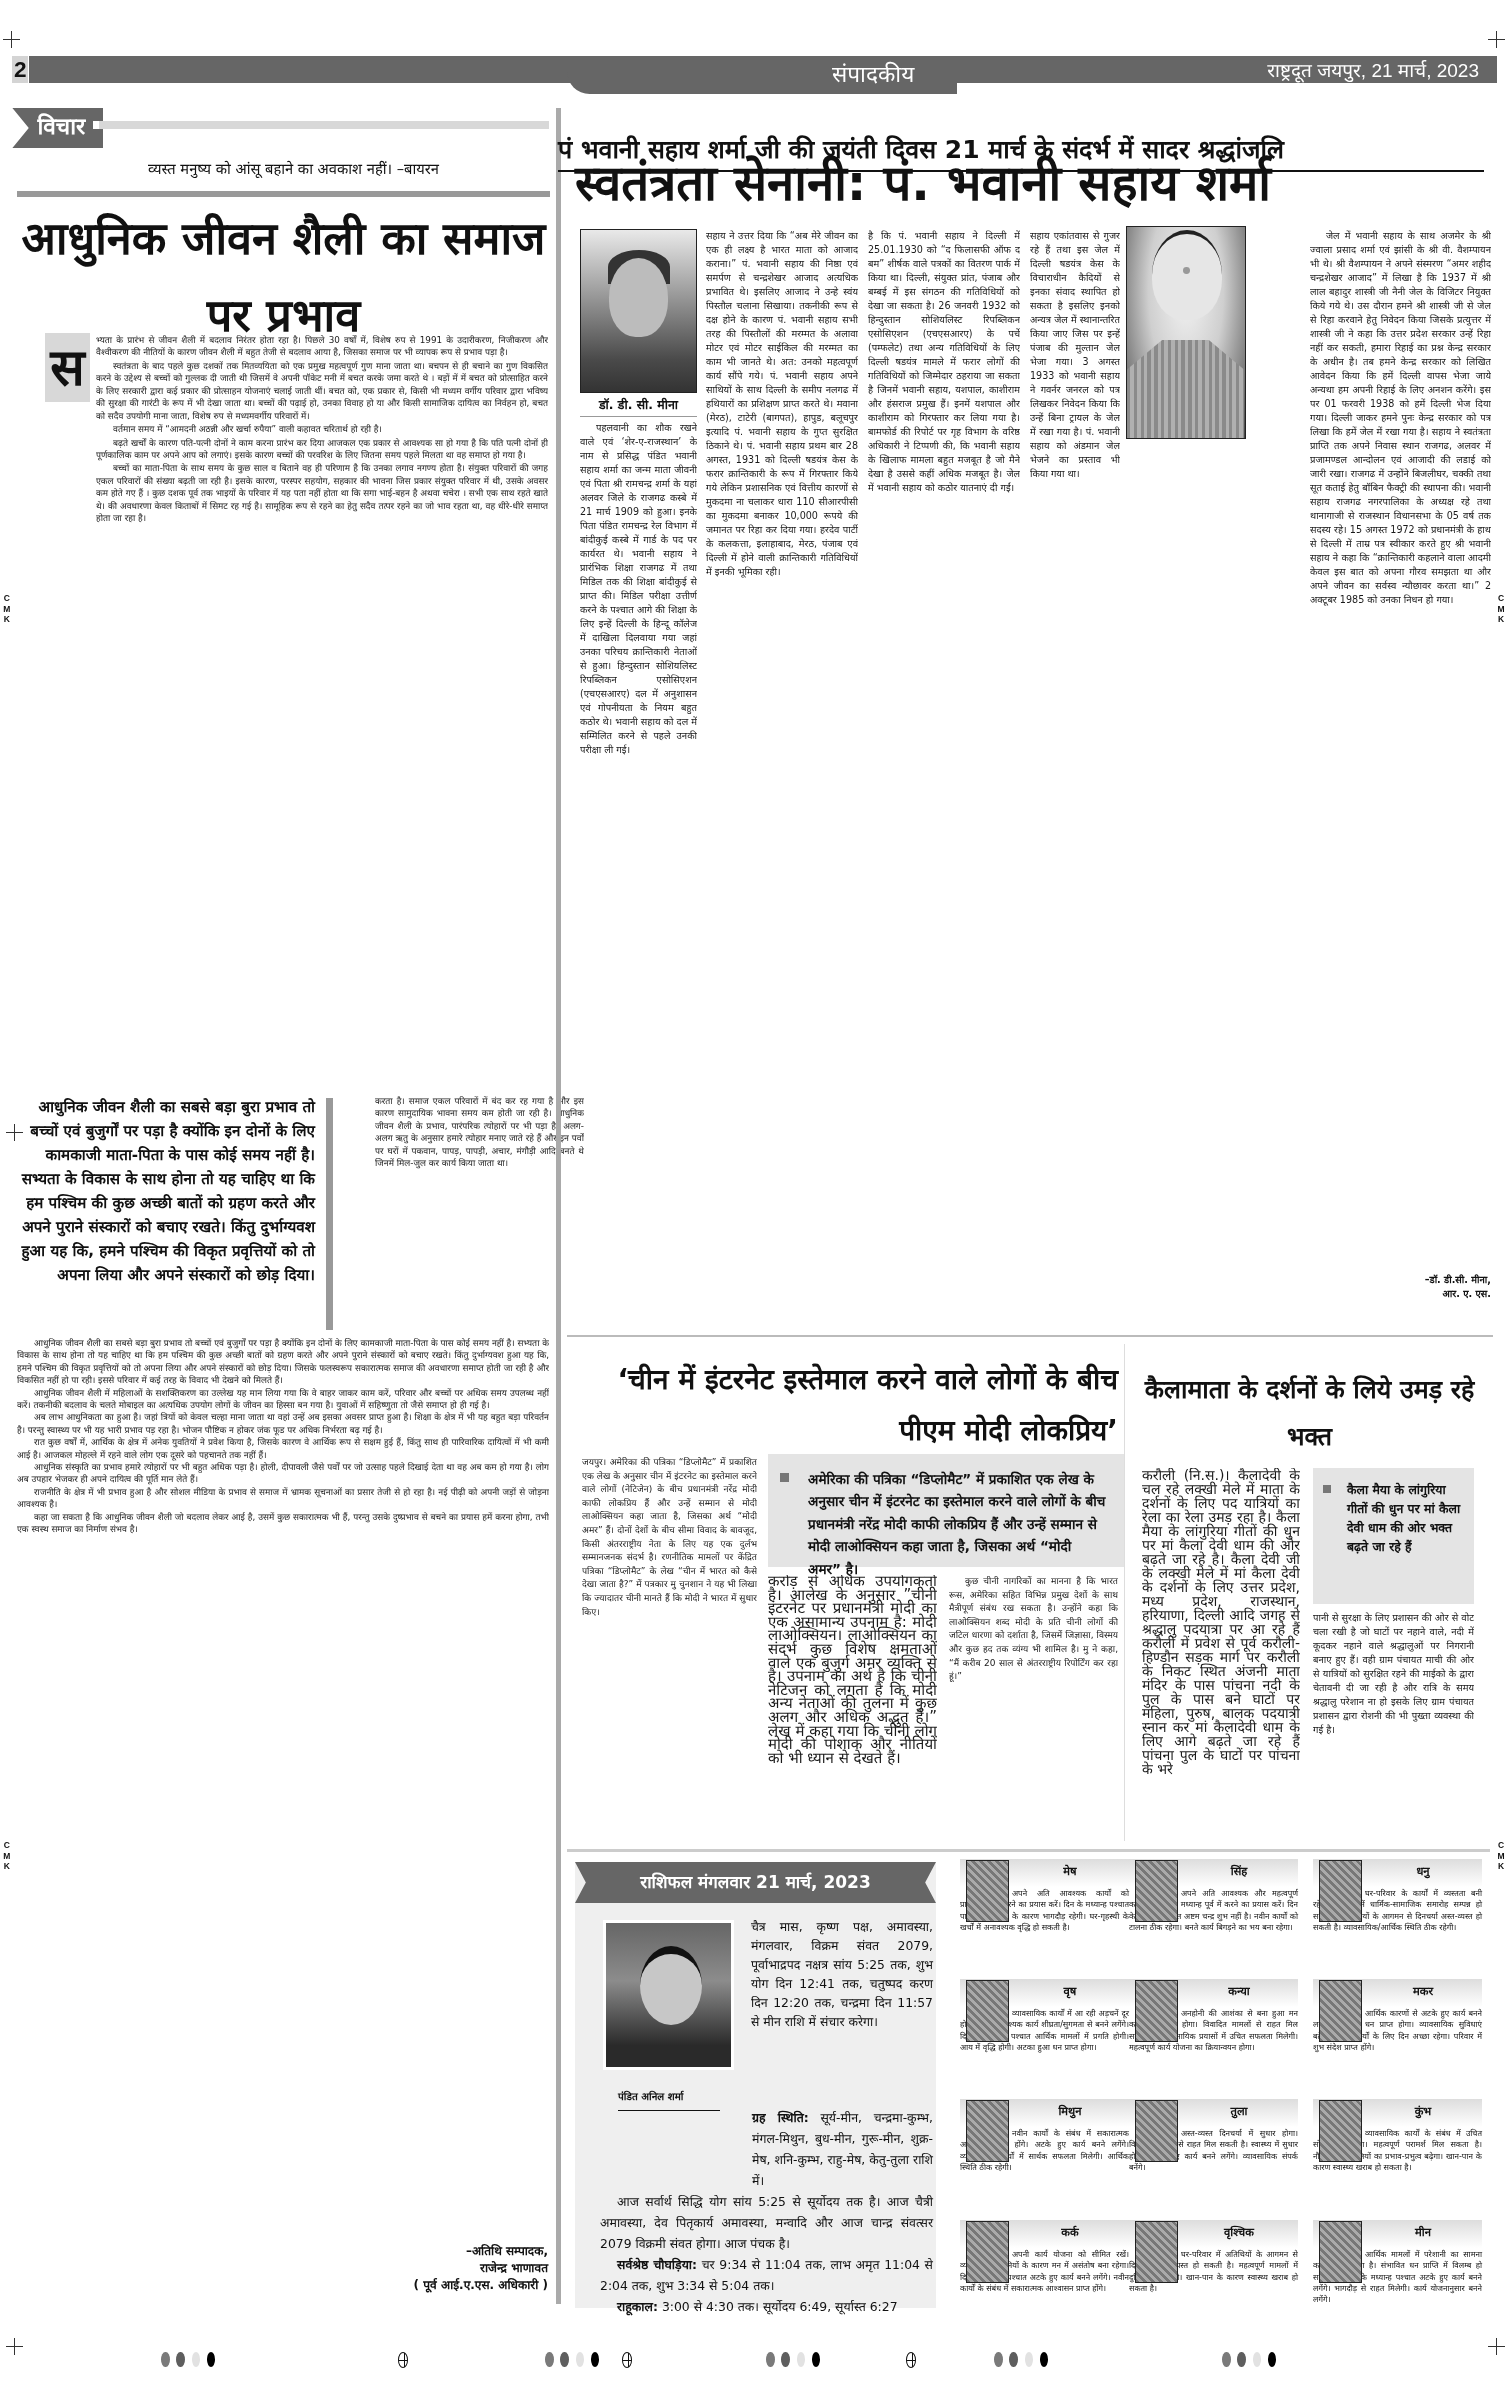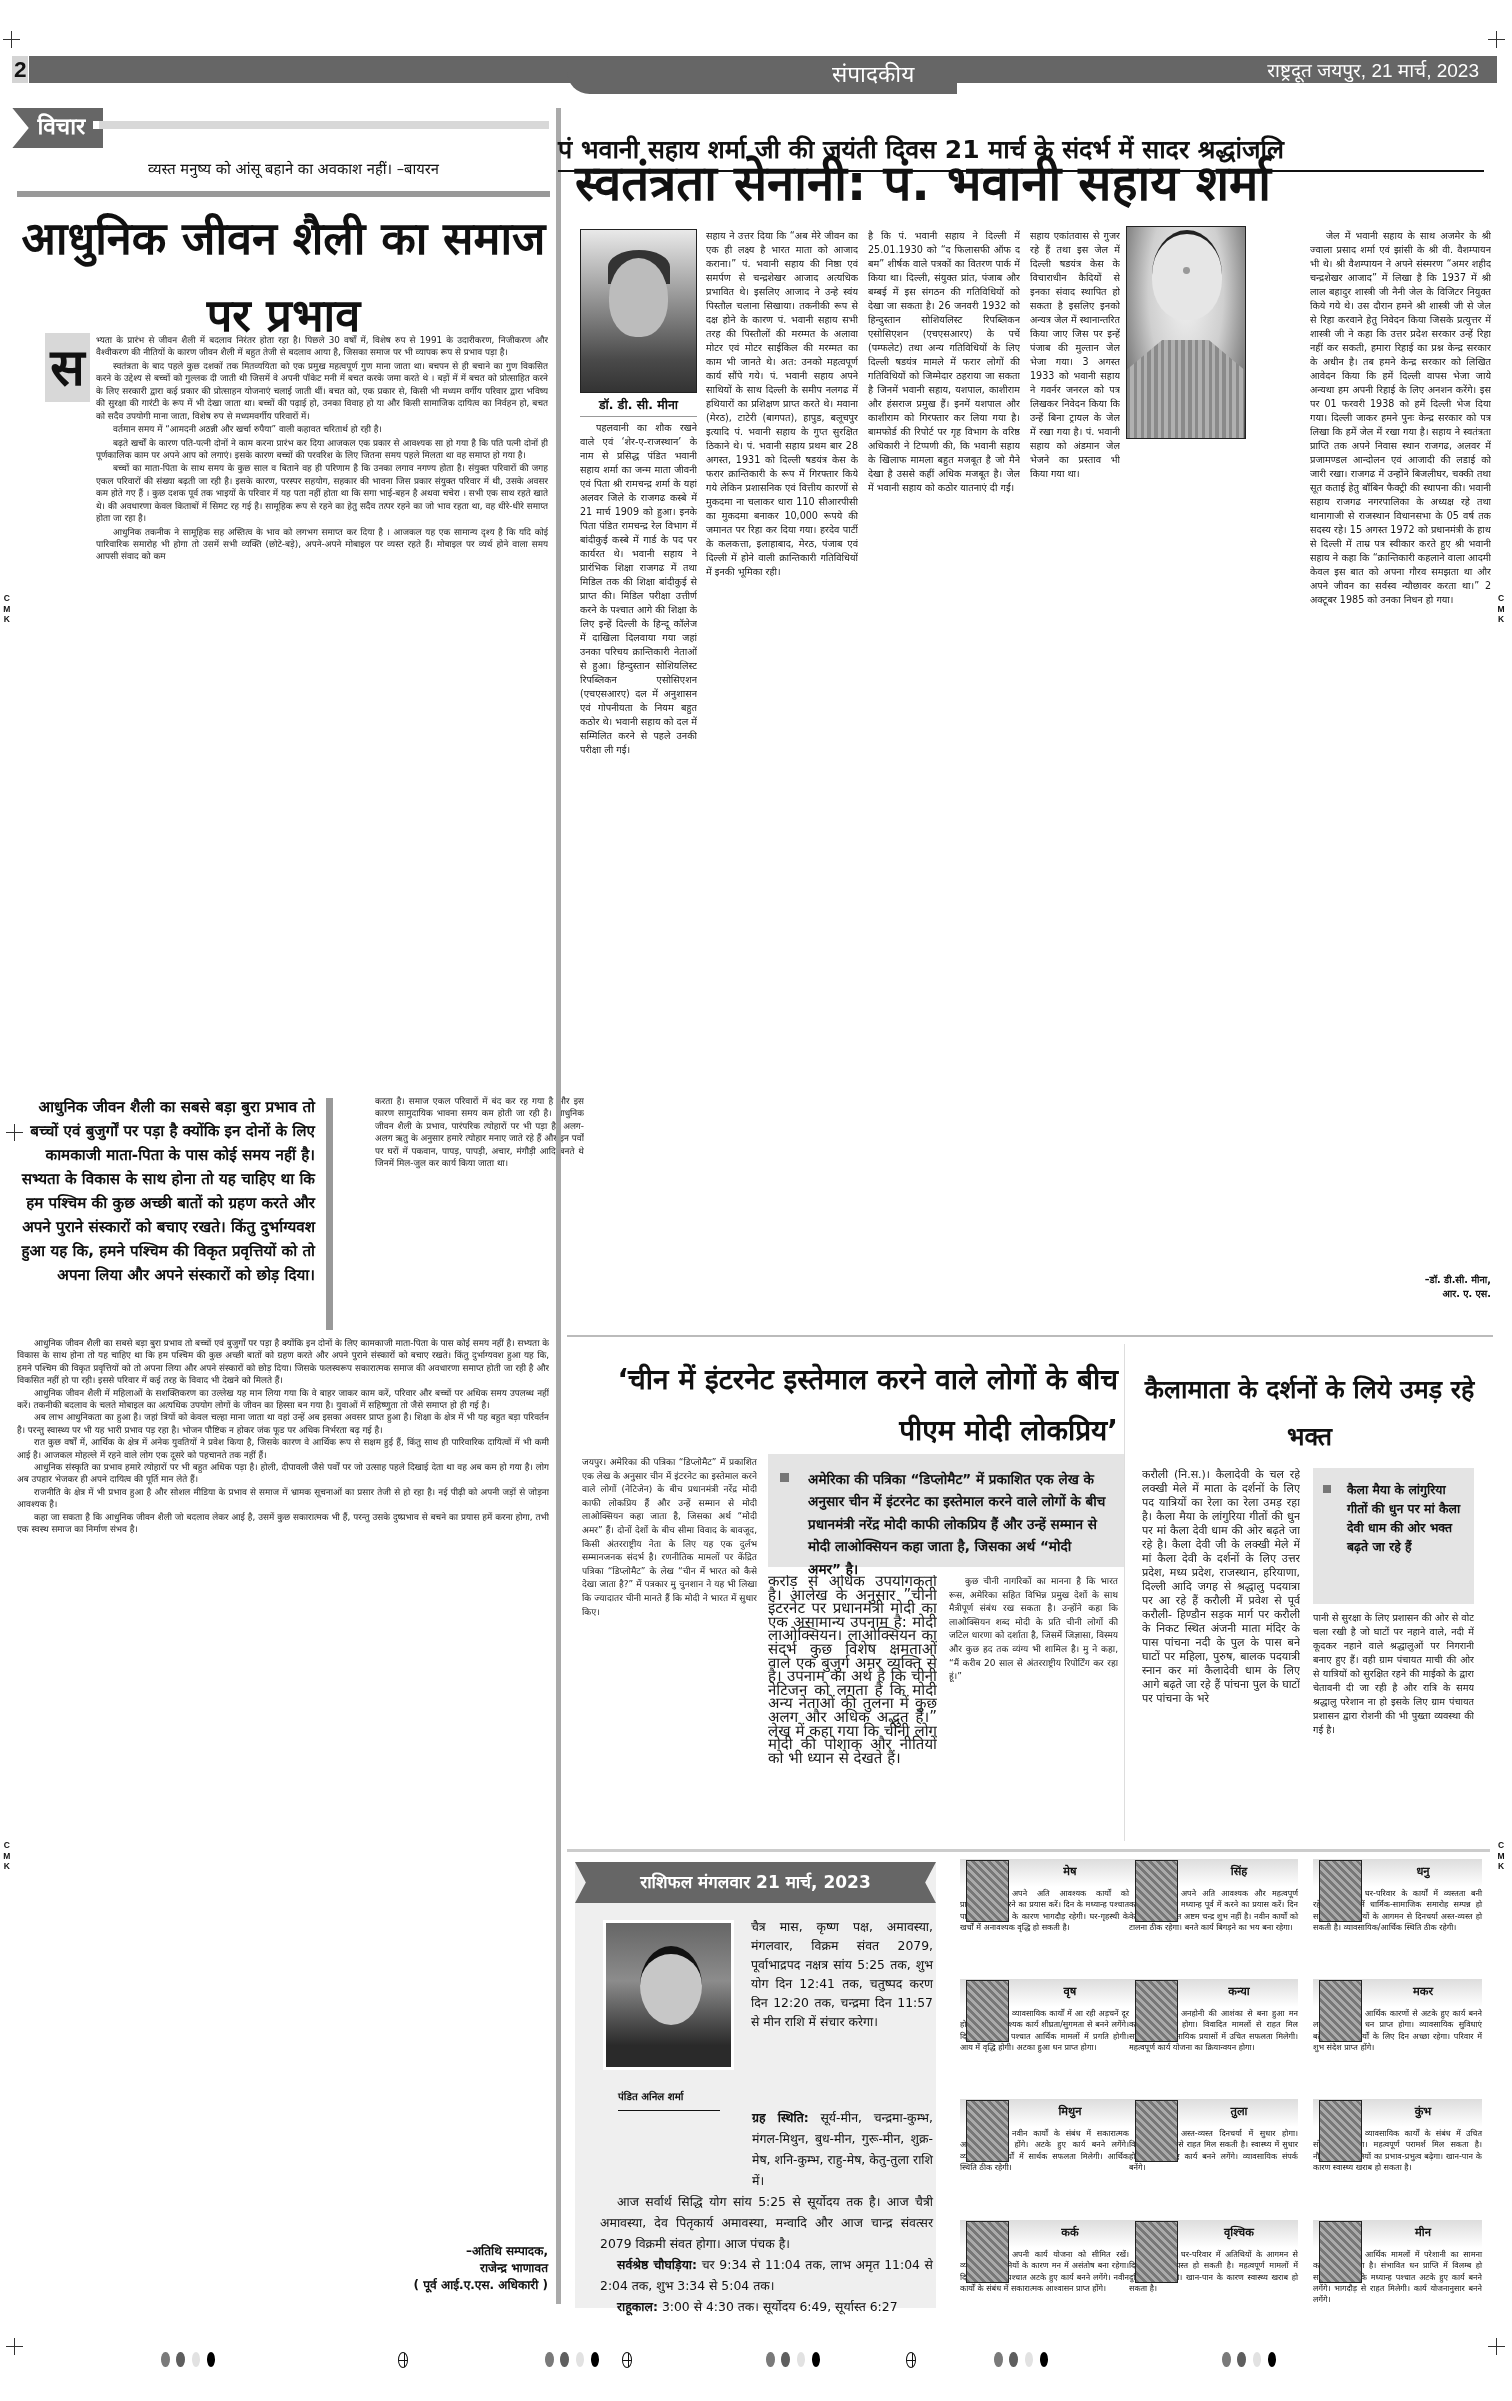--- a/index.html
+++ b/index.html
@@ -105,21 +105,20 @@
 <div id="quote" class="abs" style="text-align:center;">व्यस्त मनुष्य को आंसू बहाने का अवकाश नहीं।  –बायरन</div>
 <div id="quote-rule" class="abs"></div>
 <div id="lead-title" class="abs">आधुनिक जीवन शैली का समाज पर प्रभाव</div>
 <div id="dropcap" class="abs">स</div>
 <div id="lead-body" class="abs body-text">
   <p style="text-indent:0">भ्यता के प्रारंभ से जीवन शैली में बदलाव निरंतर होता रहा है। पिछले 30 वर्षों में, विशेष रुप से 1991 के उदारीकरण, निजीकरण और वैश्वीकरण की नीतियों के कारण जीवन शैली में बहुत तेजी से बदलाव आया है, जिसका समाज पर भी व्यापक रूप से प्रभाव पड़ा है।</p>
   <p>स्वतंत्रता के बाद पहले कुछ दशकों तक मितव्ययिता को एक प्रमुख महत्वपूर्ण गुण माना जाता था। बचपन से ही बचाने का गुण विकसित करने के उद्देश्य से बच्चों को गुल्लक दी जाती थी जिसमें वे अपनी पॉकेट मनी में बचत करके जमा करते थे । बड़ों में में बचत को प्रोत्साहित करने के लिए सरकारी द्वारा कई प्रकार की प्रोत्साहन योजनाएं चलाई जाती थीं। बचत को, एक प्रकार से, किसी भी मध्यम वर्गीय परिवार द्वारा भविष्य की सुरक्षा की गारंटी के रूप में भी देखा जाता था। बच्चों की पढ़ाई हो, उनका विवाह हो या और किसी सामाजिक दायित्व का निर्वहन हो, बचत को सदैव उपयोगी माना जाता, विशेष रुप से मध्यमवर्गीय परिवारों में।</p>
   <p>वर्तमान समय में “आमदनी अठन्नी और खर्चा रुपैया” वाली कहावत चरितार्थ हो रही है।</p>
   <p>बढ़ते खर्चों के कारण पति-पत्नी दोनों ने काम करना प्रारंभ कर दिया आजकल एक प्रकार से आवश्यक सा हो गया है कि पति पत्नी दोनों ही पूर्णकालिक काम पर अपने आप को लगाएं। इसके कारण बच्चों की परवरिश के लिए जितना समय पहले मिलता था वह समाप्त हो गया है।</p>
   <p>बच्चों का माता-पिता के साथ समय के कुछ साल व बिताने वह ही परिणाम है कि उनका लगाव नगण्य होता है। संयुक्त परिवारों की जगह एकल परिवारों की संख्या बढ़ती जा रही है। इसके कारण, परस्पर सहयोग, सहकार की भावना जिस प्रकार संयुक्त परिवार में थी, उसके अवसर कम होते गए हैं । कुछ दशक पूर्व तक भाइयों के परिवार में यह पता नहीं होता था कि सगा भाई-बहन है अथवा चचेरा । सभी एक साथ रहते खाते थे। की अवधारणा केवल किताबों में सिमट रह गई है। सामूहिक रूप से रहने का हेतु सदैव तत्पर रहने का जो भाव रहता था, वह धीरे-धीरे समाप्त होता जा रहा है।</p>
-  <p>आधुनिक तकनीक ने सामूहिक सह अस्तित्व के भाव को लगभग समाप्त कर दिया है । आजकल यह एक सामान्य दृश्य है कि यदि कोई पारिवारिक समारोह भी होगा तो उसमें सभी व्यक्ति (छोटे-बड़े), अपने-अपने मोबाइल पर व्यस्त रहते हैं। मोबाइल पर व्यर्थ होने वाला समय आपसी संवाद को कम</p>
 </div>
 <div id="pull-quote" class="abs">आधुनिक जीवन शैली का सबसे बड़ा बुरा प्रभाव तो बच्चों एवं बुजुर्गों पर पड़ा है क्योंकि इन दोनों के लिए कामकाजी माता-पिता के पास कोई समय नहीं है। सभ्यता के विकास के साथ होना तो यह चाहिए था कि हम पश्चिम की कुछ अच्छी बातों को ग्रहण करते और अपने पुराने संस्कारों को बचाए रखते। किंतु दुर्भाग्यवश हुआ यह कि, हमने पश्चिम की विकृत प्रवृत्तियों को तो अपना लिया और अपने संस्कारों को छोड़ दिया।</div>
 <div id="pull-bar" class="abs"></div>
 <div id="lead-body2" class="abs body-text">करता है। समाज एकल परिवारों में बंद कर रह गया है और इस कारण सामुदायिक भावना समय कम होती जा रही है। आधुनिक जीवन शैली के प्रभाव, पारंपरिक त्योहारों पर भी पड़ा है। अलग-अलग ऋतु के अनुसार हमारे त्योहार मनाए जाते रहे हैं और इन पर्वों पर घरों में पकवान, पापड़, पापड़ी, अचार, मंगौड़ी आदि बनते थे जिनमें मिल-जुल कर कार्य किया जाता था।</div>
 <div id="lead-body3" class="abs body-text">
   <p>आधुनिक जीवन शैली का सबसे बड़ा बुरा प्रभाव तो बच्चों एवं बुजुर्गों पर पड़ा है क्योंकि इन दोनों के लिए कामकाजी माता-पिता के पास कोई समय नहीं है। सभ्यता के विकास के साथ होना तो यह चाहिए था कि हम पश्चिम की कुछ अच्छी बातों को ग्रहण करते और अपने पुराने संस्कारों को बचाए रखते। किंतु दुर्भाग्यवश हुआ यह कि, हमने पश्चिम की विकृत प्रवृत्तियों को तो अपना लिया और अपने संस्कारों को छोड़ दिया। जिसके फलस्वरूप सकारात्मक समाज की अवधारणा समाप्त होती जा रही है और विकसित नहीं हो पा रही। इससे परिवार में कई तरह के विवाद भी देखने को मिलते हैं।</p>
   <p>आधुनिक जीवन शैली में महिलाओं के सशक्तिकरण का उल्लेख यह मान लिया गया कि वे बाहर जाकर काम करें, परिवार और बच्चों पर अधिक समय उपलब्ध नहीं करें। तकनीकी बदलाव के चलते मोबाइल का अत्यधिक उपयोग लोगों के जीवन का हिस्सा बन गया है। युवाओं में सहिष्णुता तो जैसे समाप्त हो ही गई है।</p>
   <p>अब लाभ आधुनिकता का हुआ है। जहां त्रियों को केवल चल्हा माना जाता था वहां उन्हें अब इसका अवसर प्राप्त हुआ है। शिक्षा के क्षेत्र में भी यह बहुत बड़ा परिवर्तन है। परन्तु स्वास्थ्य पर भी यह भारी प्रभाव पड़ रहा है। भोजन पौष्टिक न होकर जंक फूड पर अधिक निर्भरता बढ़ गई है।</p>
   <p>रात कुछ वर्षों में, आर्थिक के क्षेत्र में अनेक युवतियों ने प्रवेश किया है, जिसके कारण वे आर्थिक रूप से सक्षम हुई हैं, किंतु साथ ही पारिवारिक दायित्वों में भी कमी आई है। आजकल मोहल्ले में रहने वाले लोग एक दूसरे को पहचानते तक नहीं हैं।</p>
   <p>आधुनिक संस्कृति का प्रभाव हमारे त्योहारों पर भी बहुत अधिक पड़ा है। होली, दीपावली जैसे पर्वों पर जो उत्साह पहले दिखाई देता था वह अब कम हो गया है। लोग अब उपहार भेजकर ही अपने दायित्व की पूर्ति मान लेते हैं।</p>
@@ -173,21 +172,21 @@
 <div id="china-box" class="abs">अमेरिका की पत्रिका “डिप्लोमैट” में प्रकाशित एक लेख के अनुसार चीन में इंटरनेट का इस्तेमाल करने वाले लोगों के बीच प्रधानमंत्री नरेंद्र मोदी काफी लोकप्रिय हैं और उन्हें सम्मान से मोदी लाओक्सियन कहा जाता है, जिसका अर्थ “मोदी अमर” है।</div>
 <div class="col" style="left:768px;top:1575px;width:169px;height:265px;font-size:15px;line-height:13.6px;">
     <p style="text-indent:0">करोड़ से अधिक उपयोगकर्ता है। आलेख के अनुसार ”चीनी इंटरनेट पर प्रधानमंत्री मोदी का एक असामान्य उपनाम है: मोदी लाओक्सियन। लाओक्सियन का संदर्भ कुछ विशेष क्षमताओं वाले एक बुजुर्ग अमर व्यक्ति से है। उपनाम का अर्थ है कि चीनी नेटिजन को लगता है कि मोदी अन्य नेताओं की तुलना में कुछ अलग और अधिक अद्भुत हैं।” लेख में कहा गया कि चीनी लोग मोदी की पोशाक और नीतियों को भी ध्यान से देखते हैं।</p>
   </div>
 <div class="col" style="left:949px;top:1575px;width:169px;height:265px;font-size:9px;line-height:13.6px;">
     <p>कुछ चीनी नागरिकों का मानना है कि भारत रूस, अमेरिका सहित विभिन्न प्रमुख देशों के साथ मैत्रीपूर्ण संबंध रख सकता है। उन्होंने कहा कि लाओक्सियन शब्द मोदी के प्रति चीनी लोगों की जटिल धारणा को दर्शाता है, जिसमें जिज्ञासा, विस्मय और कुछ हद तक व्यंग्य भी शामिल है। मु ने कहा, “मैं करीब 20 साल से अंतरराष्ट्रीय रिपोर्टिंग कर रहा हूं।”</p>
   </div>
 <div id="vrule-mid" class="abs"></div>
 
 <div id="kaila-title" class="abs">कैलामाता के दर्शनों के लिये उमड़ रहे भक्त</div>
-<div class="col" style="left:1142px;top:1468px;width:158px;height:361px;font-size:11px;line-height:14px;">
+<div class="col" style="left:1142px;top:1468px;width:158px;height:361px;font-size:14px;line-height:14px;">
     <p style="text-indent:0">करौली (नि.स.)। कैलादेवी के चल रहे लक्खी मेले में माता के दर्शनों के लिए पद यात्रियों का रेला का रेला उमड़ रहा है। कैला मैया के लांगुरिया गीतों की धुन पर मां कैला देवी धाम की ओर बढ़ते जा रहे है। कैला देवी जी के लक्खी मेले में मां कैला देवी के दर्शनों के लिए उत्तर प्रदेश, मध्य प्रदेश, राजस्थान, हरियाणा, दिल्ली आदि जगह से श्रद्धालु पदयात्रा पर आ रहे हैं करौली में प्रवेश से पूर्व करौली- हिण्डौन सड़क मार्ग पर करौली के निकट स्थित अंजनी माता मंदिर के पास पांचना नदी के पुल के पास बने घाटों पर महिला, पुरुष, बालक पदयात्री स्नान कर मां कैलादेवी धाम के लिए आगे बढ़ते जा रहे हैं पांचना पुल के घाटों पर पांचना के भरे</p>
   </div>
 <div id="kaila-box" class="abs">कैला मैया के लांगुरिया गीतों की धुन पर मां कैला देवी धाम की ओर भक्त बढ़ते जा रहे हैं</div>
 <div class="col" style="left:1313px;top:1611px;width:161px;height:226px;font-size:9.6px;line-height:14px;">
     <p style="text-indent:0">पानी से सुरक्षा के लिए प्रशासन की ओर से वोट चला रखी है जो घाटों पर नहाने वाले, नदी में कूदकर नहाने वाले श्रद्धालुओं पर निगरानी बनाए हुए हैं। वही ग्राम पंचायत माची की ओर से यात्रियों को सुरक्षित रहने की माईको के द्वारा चेतावनी दी जा रही है और रात्रि के समय श्रद्धालु परेशान ना हो इसके लिए ग्राम पंचायत प्रशासन द्वारा रोशनी की भी पुख्ता व्यवस्था की गई है।</p>
   </div>
 <div id="rule-h2" class="abs"></div>
 
 <div id="rashi-panel" class="abs"></div>
 <div id="rashi-banner" class="abs">राशिफल मंगलवार 21 मार्च, 2023</div>

